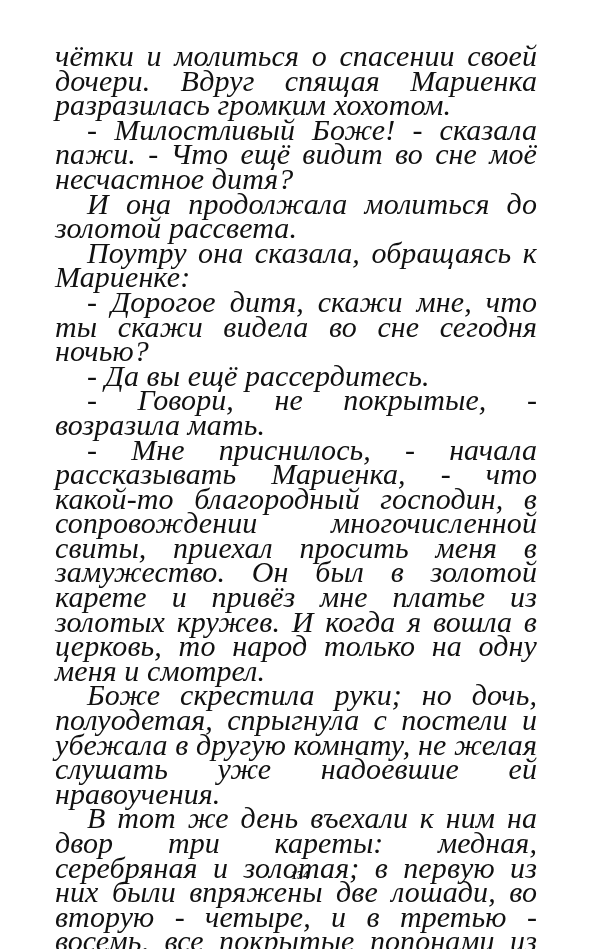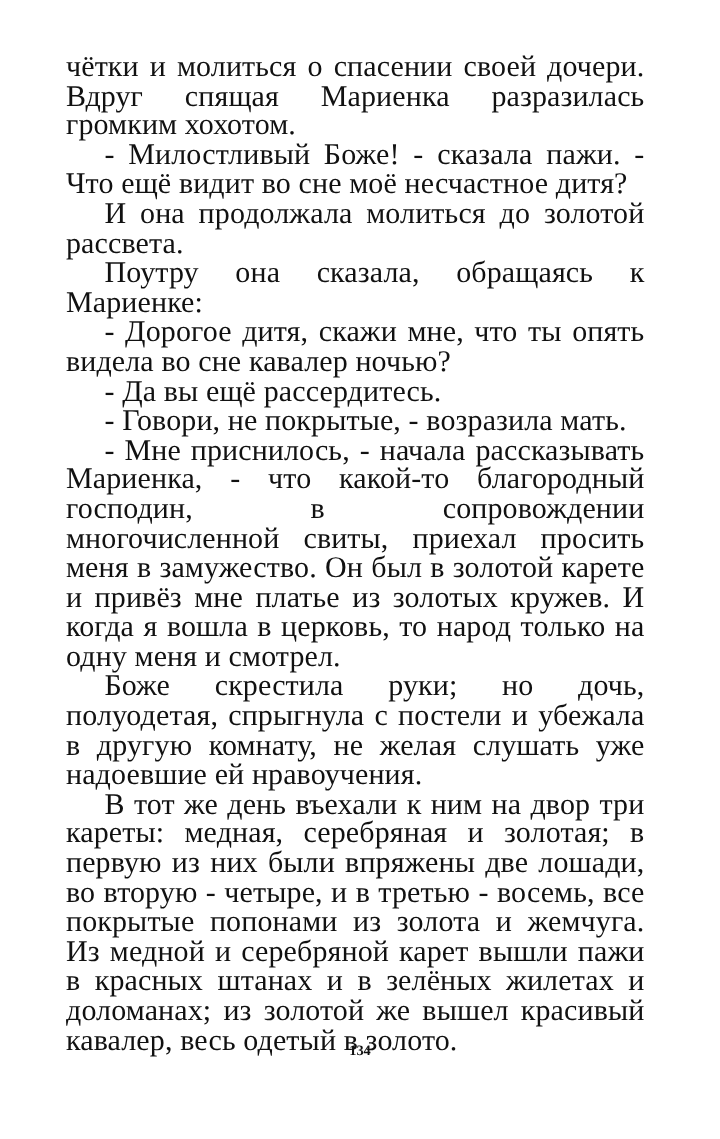--- a/index.html
+++ b/index.html
@@ -17,25 +17,26 @@
     .page {
       position: absolute;
       left: 55px;
       top: 44px;
       width: 482px;
     }
     .para {
       margin: 0;
       padding: 0;
       font-family: "Liberation Serif", "DejaVu Serif", serif;
-      font-size: 25px;
+      font-size: 30px;
       line-height: 24.6px;
       text-align: justify;
       text-align-last: auto;
       letter-spacing: 0.1px;
+      font-style: italic;
     }
     .indent { text-indent: 32px; }
     .para.last-line-justify { text-align-last: justify; }
     .page-number {
       position: absolute;
       left: 0;
       width: 600px;
       top: 868px;
       text-align: center;
       font-family: "Liberation Serif", "DejaVu Serif", serif;
@@ -45,21 +46,21 @@
     }
   </style>
 </head>
 <body>
 
 <div class="page">
   <p class="para">чётки и молиться о спасении своей дочери. Вдруг спящая Мариенка разразилась громким хохотом.</p>
   <p class="para indent">- Милостливый Боже! - сказала пажи. - Что ещё видит во сне моё несчастное дитя?</p>
   <p class="para indent">И она продолжала молиться до золотой рассвета.</p>
   <p class="para indent">Поутру она сказала, обращаясь к Мариенке:</p>
-  <p class="para indent">- Дорогое дитя, скажи мне, что ты опять видела во сне кавалер ночью?</p>
+  <p class="para indent">- Дорогое дитя, скажи мне, что ты скажи видела во сне сегодня ночью?</p>
   <p class="para indent">- Да вы ещё рассердитесь.</p>
   <p class="para indent">- Говори, не покрытые, - возразила мать.</p>
   <p class="para indent">- Мне приснилось, - начала рассказывать Мариенка, - что какой-то благородный господин, в сопровождении многочисленной свиты, приехал просить меня в замужество. Он был в золотой карете и привёз мне платье из золотых кружев. И когда я вошла в церковь, то народ только на одну меня и смотрел.</p>
   <p class="para indent">Боже скрестила руки; но дочь, полуодетая, спрыгнула с постели и убежала в другую комнату, не желая слушать уже надоевшие ей нравоучения.</p>
   <p class="para indent">В тот же день въехали к ним на двор три кареты: медная, серебряная и золотая; в первую из них были впряжены две лошади, во вторую - четыре, и в третью - восемь, все покрытые попонами из золота и жемчуга. Из медной и серебряной карет вышли пажи в красных штанах и в зелёных жилетах и доломанах; из золотой же вышел красивый кавалер, весь одетый в золото.</p>
 </div>
 
 <div class="page-number">134</div>
 
 </body></html>

